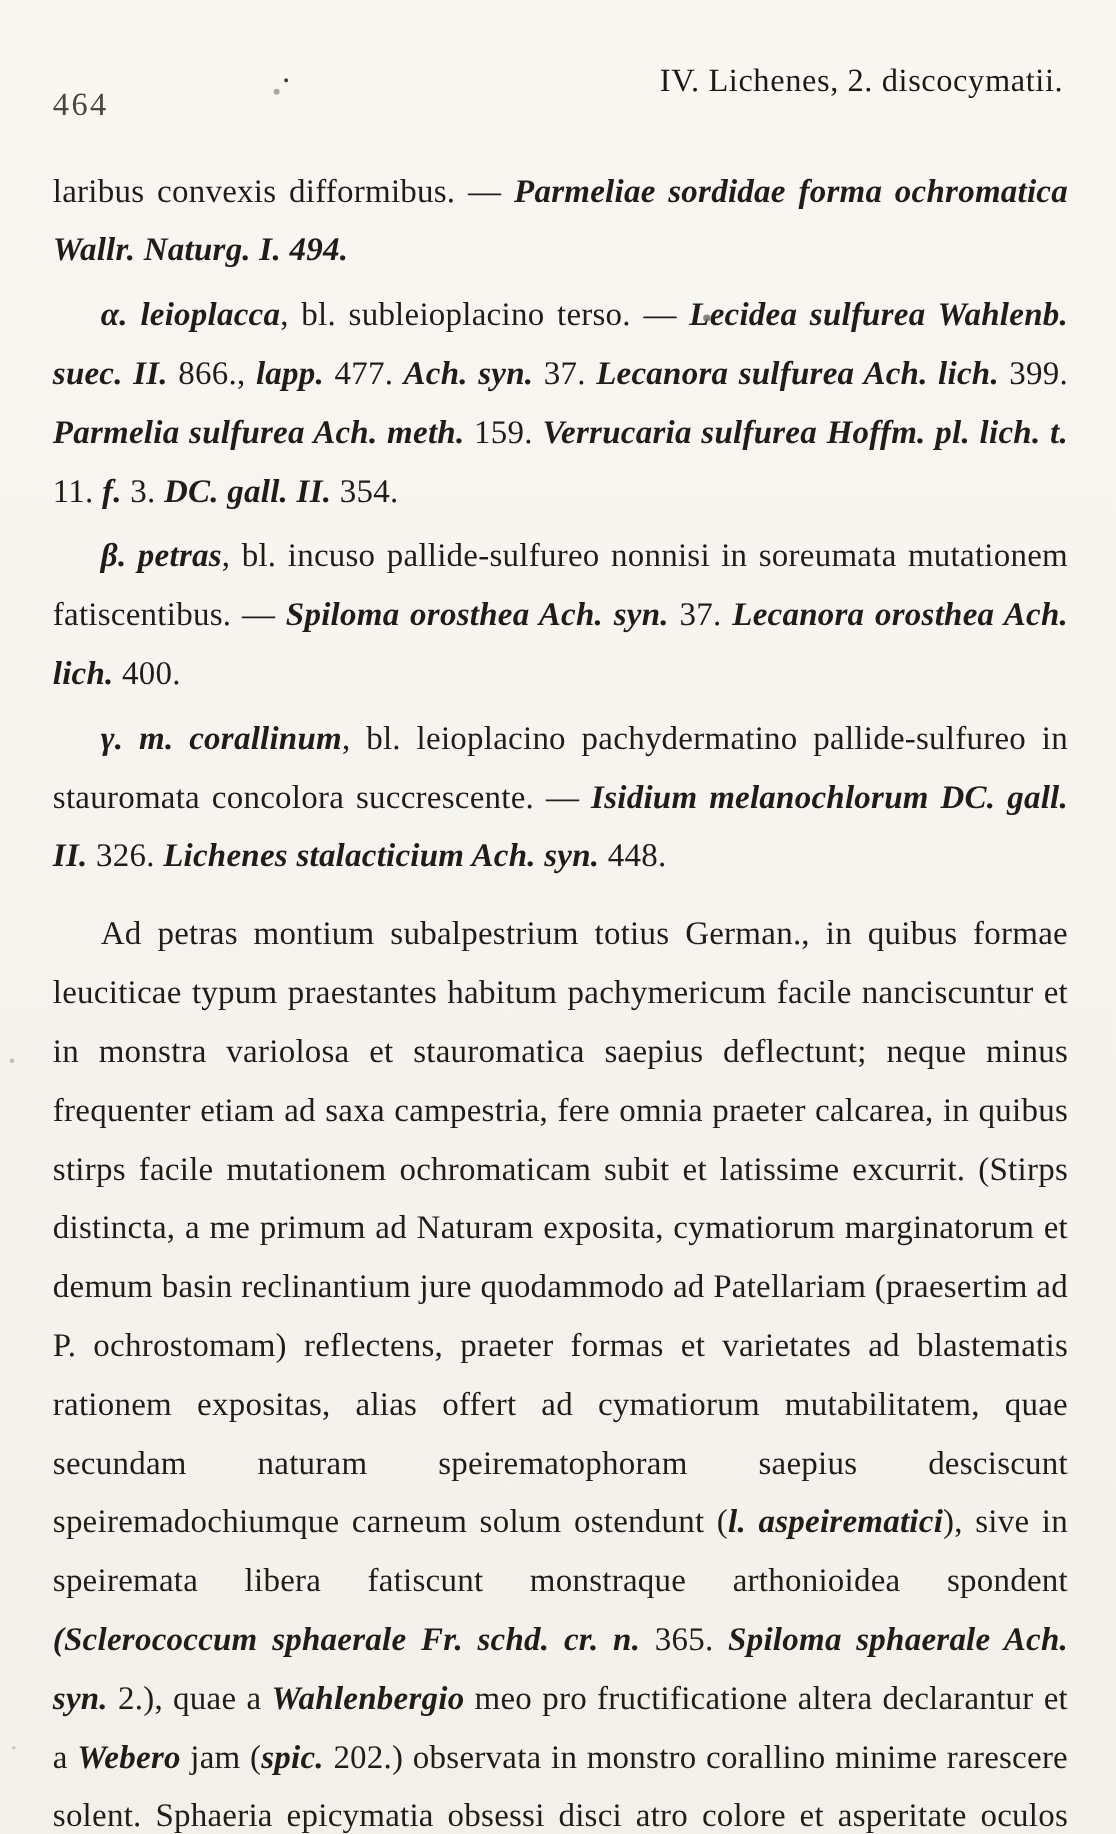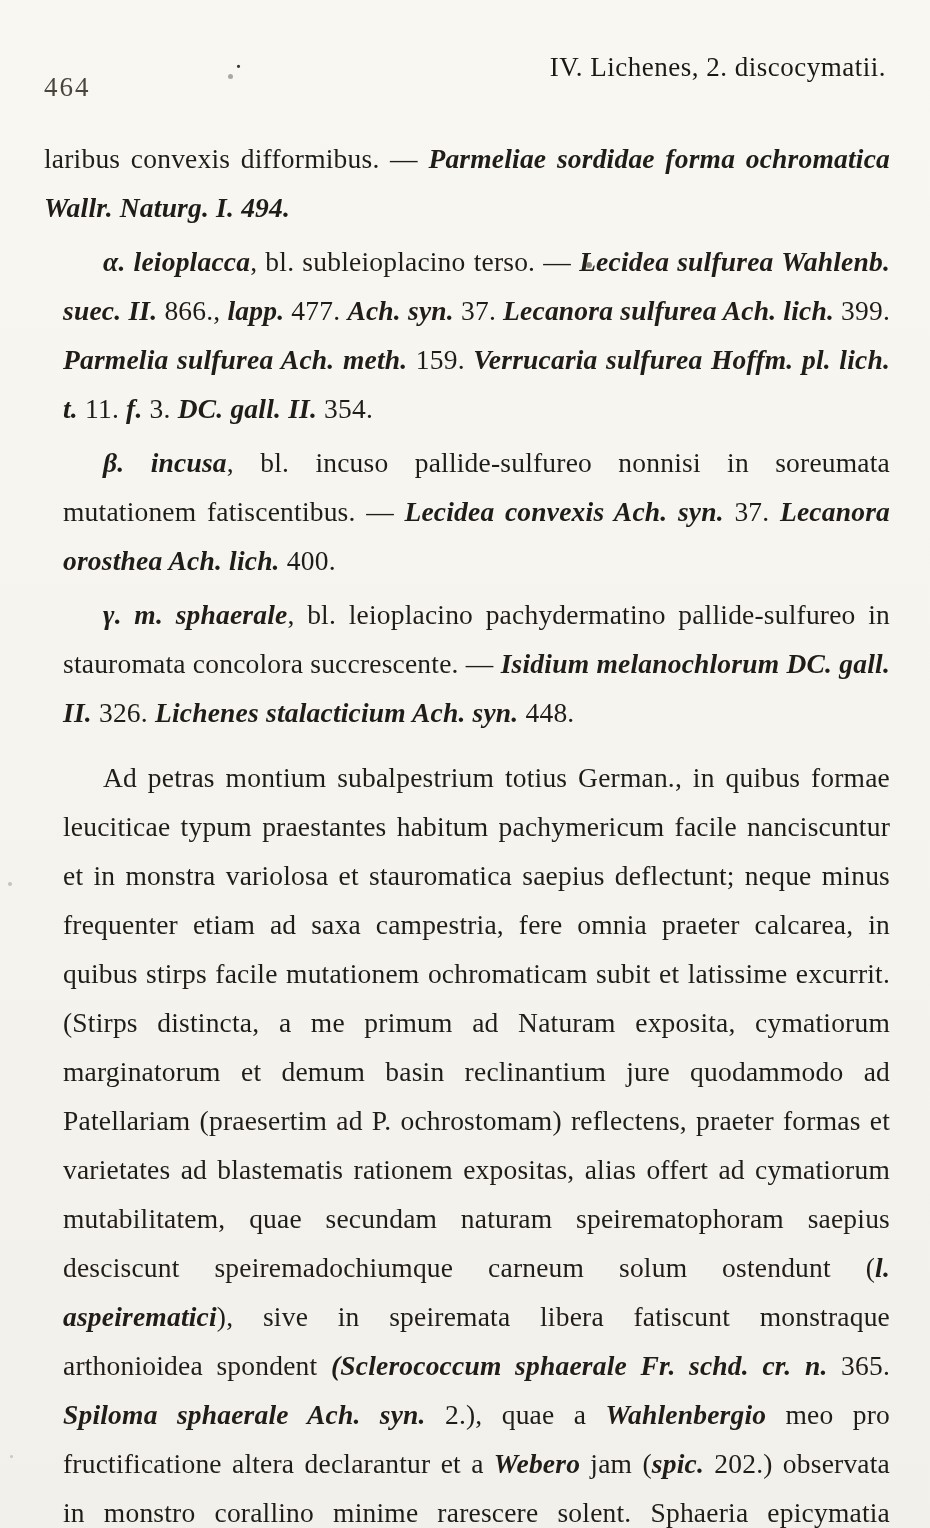--- a/index.html
+++ b/index.html
@@ -39,21 +39,21 @@
   }
   .text-block {
     margin: 36px 40px 0 44px;
     font-size: 27.5px;
     line-height: 49px;
     text-align: justify;
     letter-spacing: 0.2px;
   }
   .para { margin: 0; text-indent: 40px; }
   .para.no-indent { text-indent: 0; }
-  .para + .para { margin-top: 5px; margin-left: 19px; }
+  .para + .para { margin-top: 5px; }
   .para.big-gap { margin-top: 16px; }
   .em { font-style: italic; font-weight: 600; }
   
   .speck {
     position: absolute;
     background: #6d685e;
     border-radius: 50%;
     opacity: 0.55;
   }
   .speck.s1 { left: 228px; top: 74px;  width: 5px; height: 5px; }
@@ -68,22 +68,22 @@
 
   <div class="running-head">
     <span class="page-number">464</span>
     <span class="head-sep">·</span>
     <span class="running-title">IV. Lichenes, 2. discocymatii.</span>
   </div>
 
   <main class="text-block">
     <p class="para no-indent"><span>laribus convexis difformibus. — </span><span class="em">Parmeliae sordidae forma ochromatica Wallr. Naturg. I. 494.</span></p>
     <p class="para"><span class="em">α. leioplacca</span><span>, bl. subleioplacino terso. — </span><span class="em">Lecidea sulfurea Wahlenb. suec. II. </span><span>866., </span><span class="em">lapp. </span><span>477. </span><span class="em">Ach. syn. </span><span>37. </span><span class="em">Lecanora sulfurea Ach. lich. </span><span>399. </span><span class="em">Parmelia sulfurea Ach. meth. </span><span>159. </span><span class="em">Verrucaria sulfurea Hoffm. pl. lich. t. </span><span>11. </span><span class="em">f. </span><span>3. </span><span class="em">DC. gall. II. </span><span>354.</span></p>
-    <p class="para"><span class="em">β. incusa</span><span>, bl. incuso pallide-sulfureo nonnisi in soreumata mutationem fatiscentibus. — </span><span class="em">Lecidea convexis Ach. syn. </span><span>37. </span><span class="em">Lecanora orosthea Ach. lich. </span><span>400.</span></p>
-    <p class="para"><span class="em">γ. m. sphaerale</span><span>, bl. leioplacino pachydermatino pallide-sulfureo in stauromata concolora succrescente. — </span><span class="em">Isidium melanochlorum DC. gall. II. </span><span>326. </span><span class="em">Lichenes stalacticium Ach. syn. </span><span>448.</span></p>
+    <p class="para"><span class="em">β. petras</span><span>, bl. incuso pallide-sulfureo nonnisi in soreumata mutationem fatiscentibus. — </span><span class="em">Spiloma orosthea Ach. syn. </span><span>37. </span><span class="em">Lecanora orosthea Ach. lich. </span><span>400.</span></p>
+    <p class="para"><span class="em">γ. m. corallinum</span><span>, bl. leioplacino pachydermatino pallide-sulfureo in stauromata concolora succrescente. — </span><span class="em">Isidium melanochlorum DC. gall. II. </span><span>326. </span><span class="em">Lichenes stalacticium Ach. syn. </span><span>448.</span></p>
     <p class="para big-gap"><span>Ad petras montium subalpestrium totius German., in quibus formae leuciticae typum praestantes habitum pachymericum facile nanciscuntur et in monstra variolosa et stauromatica saepius deflectunt; neque minus frequenter etiam ad saxa campestria, fere omnia praeter calcarea, in quibus stirps facile mutationem ochromaticam subit et latissime excurrit.  (Stirps distincta, a me primum ad Naturam exposita, cymatiorum marginatorum et demum basin reclinantium jure quodammodo ad Patellariam (praesertim ad P. ochrostomam)  reflectens, praeter formas et varietates ad blastematis rationem expositas, alias offert ad cymatiorum mutabilitatem,  quae secundam naturam speirematophoram saepius desciscunt speiremadochiumque carneum solum ostendunt (</span><span class="em">l. aspeirematici</span><span>), sive in speiremata libera fatiscunt monstraque arthonioidea spondent </span><span class="em">(Sclerococcum sphaerale Fr. schd. cr. n. </span><span>365. </span><span class="em">Spiloma sphaerale Ach. syn. </span><span>2.), quae a </span><span class="em">Wahlenbergio</span><span> meo pro fructificatione altera declarantur et a </span><span class="em">Webero</span><span> jam (</span><span class="em">spic. </span><span>202.) observata in monstro corallino minime rarescere solent.  Sphaeria epicymatia obsessi disci atro colore et asperitate oculos alliciunt. Monstra variolosa pachydermatina ad Fagos Hercyn. lecta ,  a lithophilis plane non dignosci possunt.)</span></p>
   </main>
 
   <span class="speck s1"></span>
   <span class="speck s2"></span>
   <span class="speck s3"></span>
   <span class="speck s4"></span>
 </div>
 
 </body></html>

